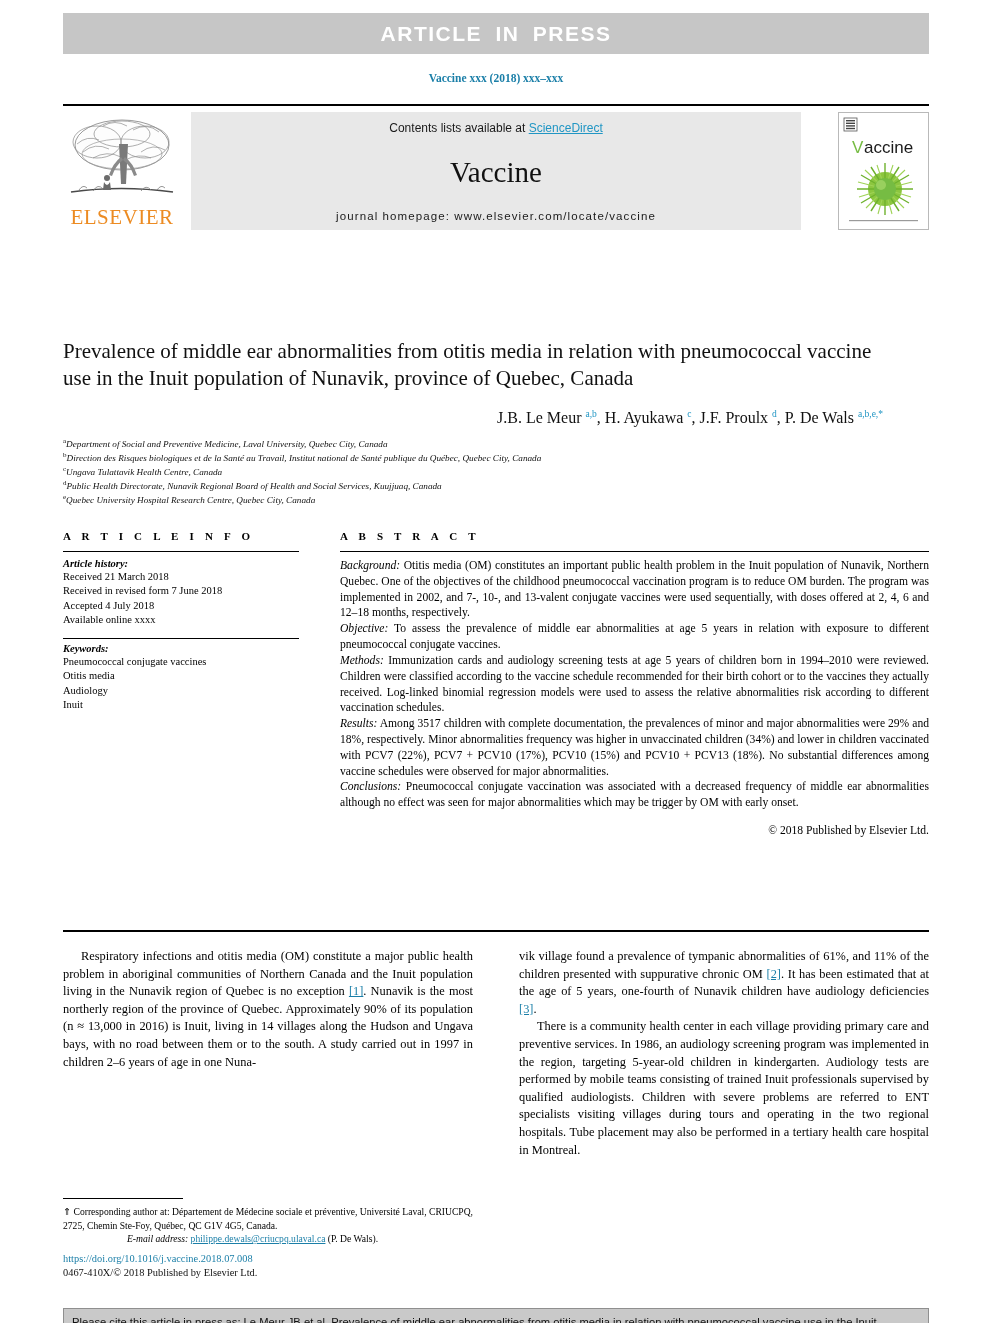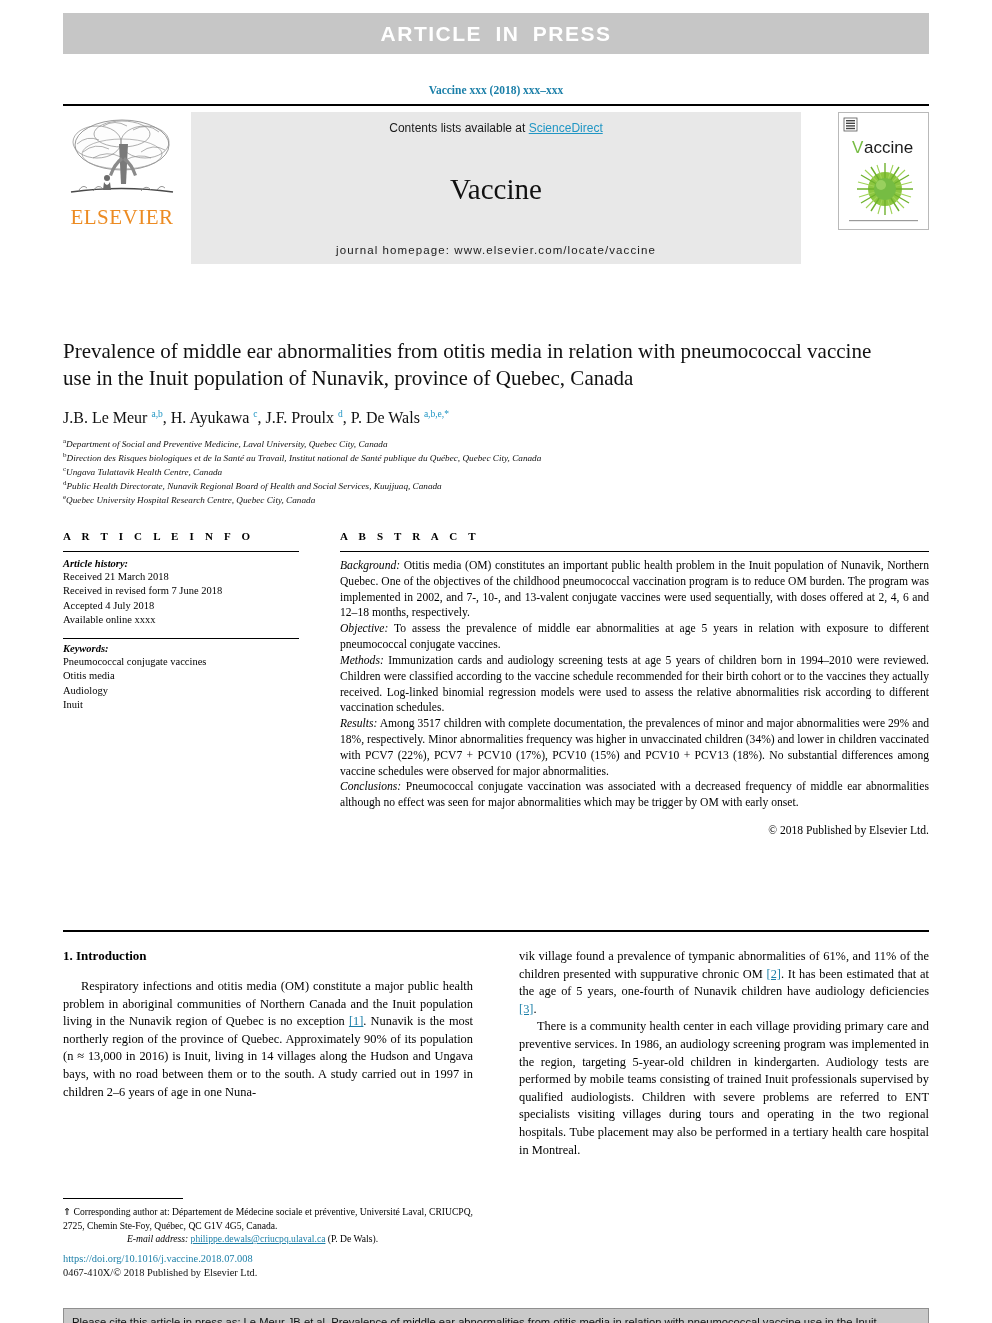--- a/index.html
+++ b/index.html
@@ -40,21 +40,21 @@
     font-size: 21px;
     letter-spacing: 1.5px;
     color: #ffffff;
     word-spacing: 6px;
   }
 
   
   .running-head {
     position: absolute;
     left: 0;
-    top: 84px;
+    top: 72px;
     width: 992px;
     text-align: center;
     font-family: "Liberation Serif", serif;
     font-weight: bold;
     font-size: 11.5px;
     color: #1b7fa8;
   }
 
   
   .masthead {
@@ -88,21 +88,21 @@
     font-family: "Liberation Serif", serif;
     font-size: 21px;
     letter-spacing: 0.5px;
     color: #ec8b22;
   }
   .journal-band {
     position: absolute;
     left: 128px;
     top: 8px;
     width: 610px;
-    height: 152px;
+    height: 118px;
     background: #e8e8e8;
     display: flex;
     flex-direction: column;
     align-items: center;
     justify-content: space-between;
     padding: 9px 0 8px 0;
     box-sizing: border-box;
   }
   .contents-line {
     font-family: "Liberation Sans", sans-serif;
@@ -150,20 +150,21 @@
     font-weight: normal;
     line-height: 1.30;
     margin: 0;
     color: #111;
   }
   .authors {
     margin-top: 16px;
     font-family: "Liberation Serif", serif;
     font-size: 16px;
     color: #111;
+    text-align: right;
   }
   .authors sup {
     color: #2196c4;
     font-size: 9.5px;
     vertical-align: super;
   }
   .affiliations {
     margin-top: 10px;
   }
   .affil {
@@ -486,21 +487,20 @@
 
       <div class="copyright">© 2018 Published by Elsevier Ltd.</div>
     </div>
 
   </div>
 
   <div class="hr-bold"></div>
 
   <div class="body-cols">
     <div class="bcol left">
-      <div class="sec-head">1. Introduction</div>
       <p class="btext"><span>Respiratory infections and otitis media (OM) constitute a major public health problem in aboriginal communities of Northern Canada and the Inuit population living in the Nunavik region of Quebec is no exception </span><a class="ref-link" href="#">[1]</a><span>. Nunavik is the most northerly region of the province of Quebec. Approximately 90% of its population (n ≈ 13,000 in 2016) is Inuit, living in 14 villages along the Hudson and Ungava bays, with no road between them or to the south. A study carried out in 1997 in children 2–6 years of age in one Nuna-</span></p>
     </div>
 
     <div class="bcol right">
       <p class="btext noind"><span>vik village found a prevalence of tympanic abnormalities of 61%, and 11% of the children presented with suppurative chronic OM </span><a class="ref-link" href="#">[2]</a><span>. It has been estimated that at the age of 5 years, one-fourth of Nunavik children have audiology deficiencies </span><a class="ref-link" href="#">[3]</a><span>.</span></p>
       <p class="btext">There is a community health center in each village providing primary care and preventive services. In 1986, an audiology screening program was implemented in the region, targeting 5-year-old children in kindergarten. Audiology tests are performed by mobile teams consisting of trained Inuit professionals supervised by qualified audiologists. Children with severe problems are referred to ENT specialists visiting villages during tours and operating in the two regional hospitals. Tube placement may also be performed in a tertiary health care hospital in Montreal.</p>
     </div>
   </div>
 
   <div class="footnote">

